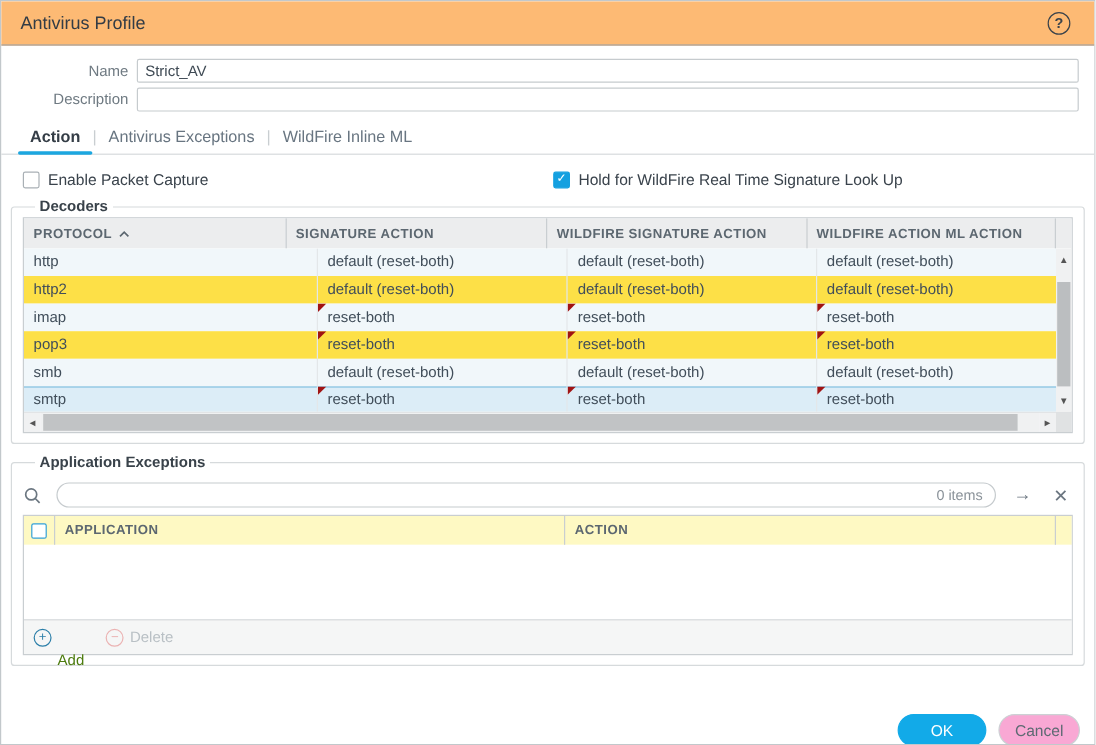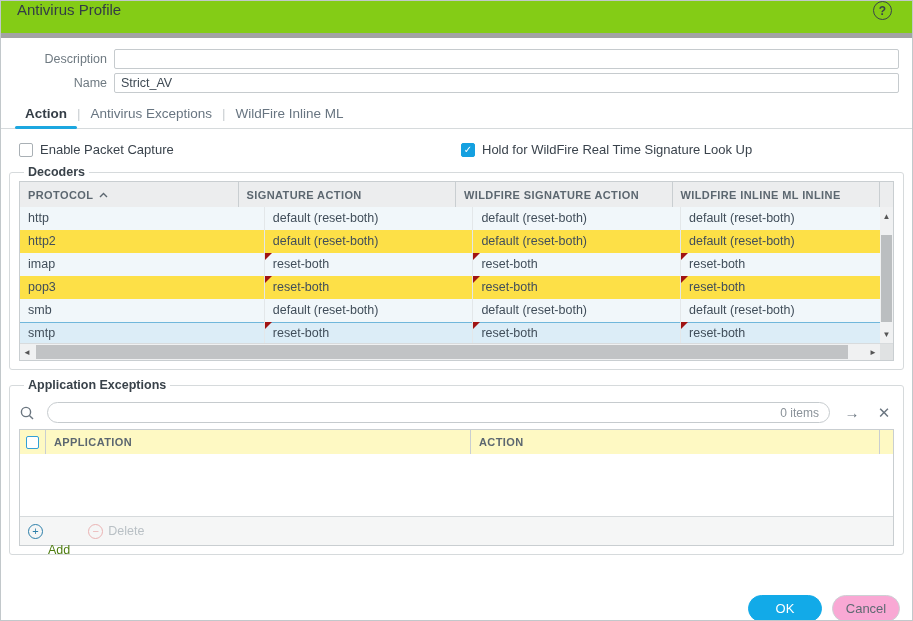--- a/index.html
+++ b/index.html
@@ -2,21 +2,21 @@
 <html><head>
 <meta charset="utf-8">
 <style>
   * { margin:0; padding:0; box-sizing:border-box; }
   html,body { background:#fff; }
   body { font-family:"Liberation Sans", sans-serif; color:#3F4A54; }
 
   .dialog { width:913px; height:621px; background:#fff; border:1px solid #C2C8CB; position:relative; overflow:hidden; }
 
   
-  .titlebar { height:37px; background:#84cc16; border-bottom:5px solid #a3a3a3; display:flex; padding:0 20px 0 16px; }
+  .titlebar { height:37px; background:#fdba74; border-bottom:1px solid #a3a3a3; display:flex; align-items:center; padding:0 20px 0 16px; }
   .title { font-size:15px; color:#333C45; }
   .help-btn { margin-left:auto; width:19px; height:19px; border:1.5px solid #3A434B; border-radius:50%; display:flex; align-items:center; justify-content:center; font-size:12px; font-weight:bold; color:#3A434B; cursor:pointer; }
 
   
   .form { padding-top:11px; }
   .form-row { display:flex; align-items:center; margin:0 13px 4px 0; }
   .form-label { width:113px; text-align:right; padding-right:7px; color:#6F7A82; font-size:12.5px; flex:none; }
   .form-input { flex:1; height:20px; border:1px solid #C6CBCE; border-radius:2px; font-size:12.5px; font-family:"Liberation Sans",sans-serif; padding:0 6px; color:#3F4A54; outline:none; }
 
   
@@ -28,21 +28,21 @@
 
   
   .checkbox-row { display:flex; margin:13px 0 0 18px; font-size:13px; color:#3A434C; align-items:center; }
   .cb-group { display:flex; align-items:center; gap:7px; }
   .cb-group.left { width:442px; flex:none; }
   .checkbox { width:14px; height:14px; border:1px solid #A9B0B5; border-radius:2px; background:#fff; display:inline-flex; align-items:center; justify-content:center; flex:none; cursor:pointer; }
   .checkbox.checked { background:#14A0E0; border-color:#14A0E0; color:#fff; font-size:10px; line-height:1; }
 
   
   .group { margin:8px 8px 0 8px; border:1px solid #D6DADC; border-radius:3px; padding:0 9px 8px 9px; }
-  .group legend { font-size:12.5px; font-weight:bold; color:#39424A; padding:0 4px; margin-left:5px; }
+  .group legend { font-size:12.5px; font-weight:bold; color:#39424A; padding:0 4px; margin-left:10px; }
 
   
   .dtable { border:1px solid #C9CED1; width:875px; margin-top:2px; }
   .thead { display:flex; background:#ECEDEE; height:25px; }
   .th { font-size:11px; font-weight:bold; letter-spacing:.4px; color:#5C6770; border-right:1px solid #C9CED1; display:flex; align-items:center; padding-left:8px; gap:6px; cursor:pointer; overflow:hidden; white-space:nowrap; }
   .th:last-child { border-right:none; }
   .th.c1{width:219px;} .th.c2{width:218px;} .th.c3{width:217px;} .th.c4{width:208px;} .th.cs{width:13px; padding:0;}
   .sort-icon { stroke:#5C6770; flex:none; }
 
   .tbody-wrap { display:flex; height:136px; overflow:hidden; }
@@ -102,26 +102,26 @@
 
 <div class="dialog">
 
   <div class="titlebar">
     <div class="title">Antivirus Profile</div>
     <div class="help-btn">?</div>
   </div>
 
   <div class="form">
     <div class="form-row">
+      <div class="form-label">Name</div>
+      <input class="form-input" type="text" value="Strict_AV" style="">
+    </div>
+    <div class="form-row">
       <div class="form-label">Description</div>
       <input class="form-input" type="text" value="" style="">
-    </div>
-    <div class="form-row">
-      <div class="form-label">Name</div>
-      <input class="form-input" type="text" value="Strict_AV" style="">
     </div>
   </div>
 
   <div class="tabs">
     <div class="tab active">Action</div>
     <div class="tab-sep">|</div>
     <div class="tab">Antivirus Exceptions</div>
     <div class="tab-sep">|</div>
     <div class="tab">WildFire Inline ML</div>
   </div>
@@ -142,21 +142,21 @@
     <div class="dtable">
       <div class="thead">
         <div class="th c1">
           <span>PROTOCOL</span>
           <svg class="sort-icon" width="9" height="6" viewBox="0 0 9 6" fill="none">
               <path d="M1 5 L4.5 1.5 L8 5" stroke-width="1.4"></path>
             </svg>
         </div>
         <div class="th c2">SIGNATURE ACTION</div>
         <div class="th c3">WILDFIRE SIGNATURE ACTION</div>
-        <div class="th c4">WILDFIRE INLINE ML INLINE</div>
+        <div class="th c4">WILDFIRE ACTION ML ACTION</div>
         <div class="th cs"></div>
       </div>
       <div class="tbody-wrap">
         <div class="rows-area">
           <div class="trow">
             <div class="td c1">http</div>
             <div class="td c2 action">default (reset-both)</div>
             <div class="td c3 action">default (reset-both)</div>
             <div class="td c4 action">default (reset-both)</div>
           </div>

